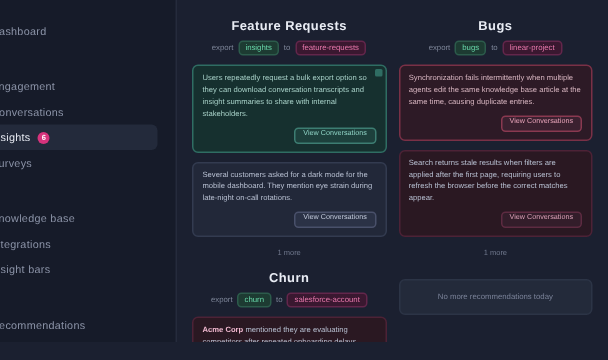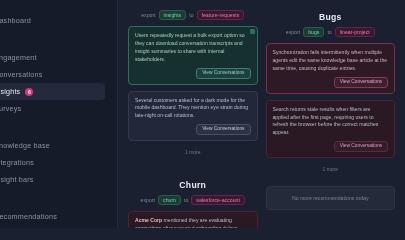--- a/index.html
+++ b/index.html
@@ -155,20 +155,21 @@
     </div>
     <div class="nav-item">
       
     </div>
 
   </nav>
 
   <main class="main">
 
     <section class="col col-left">
+      <h2 class="sec-title">Feature Requests</h2>
       <div class="chips">
         <span class="chip-txt">export</span>
         <span class="chip chip-green">insights</span>
         <span class="chip-txt">to</span>
         <span class="chip chip-pink">feature-requests</span>
       </div>
 
       <article class="card card-teal">
         <span class="corner"></span>
         <p class="card-text">Users repeatedly request a bulk export option so they can download conversation transcripts and insight summaries to share with internal stakeholders.</p>

